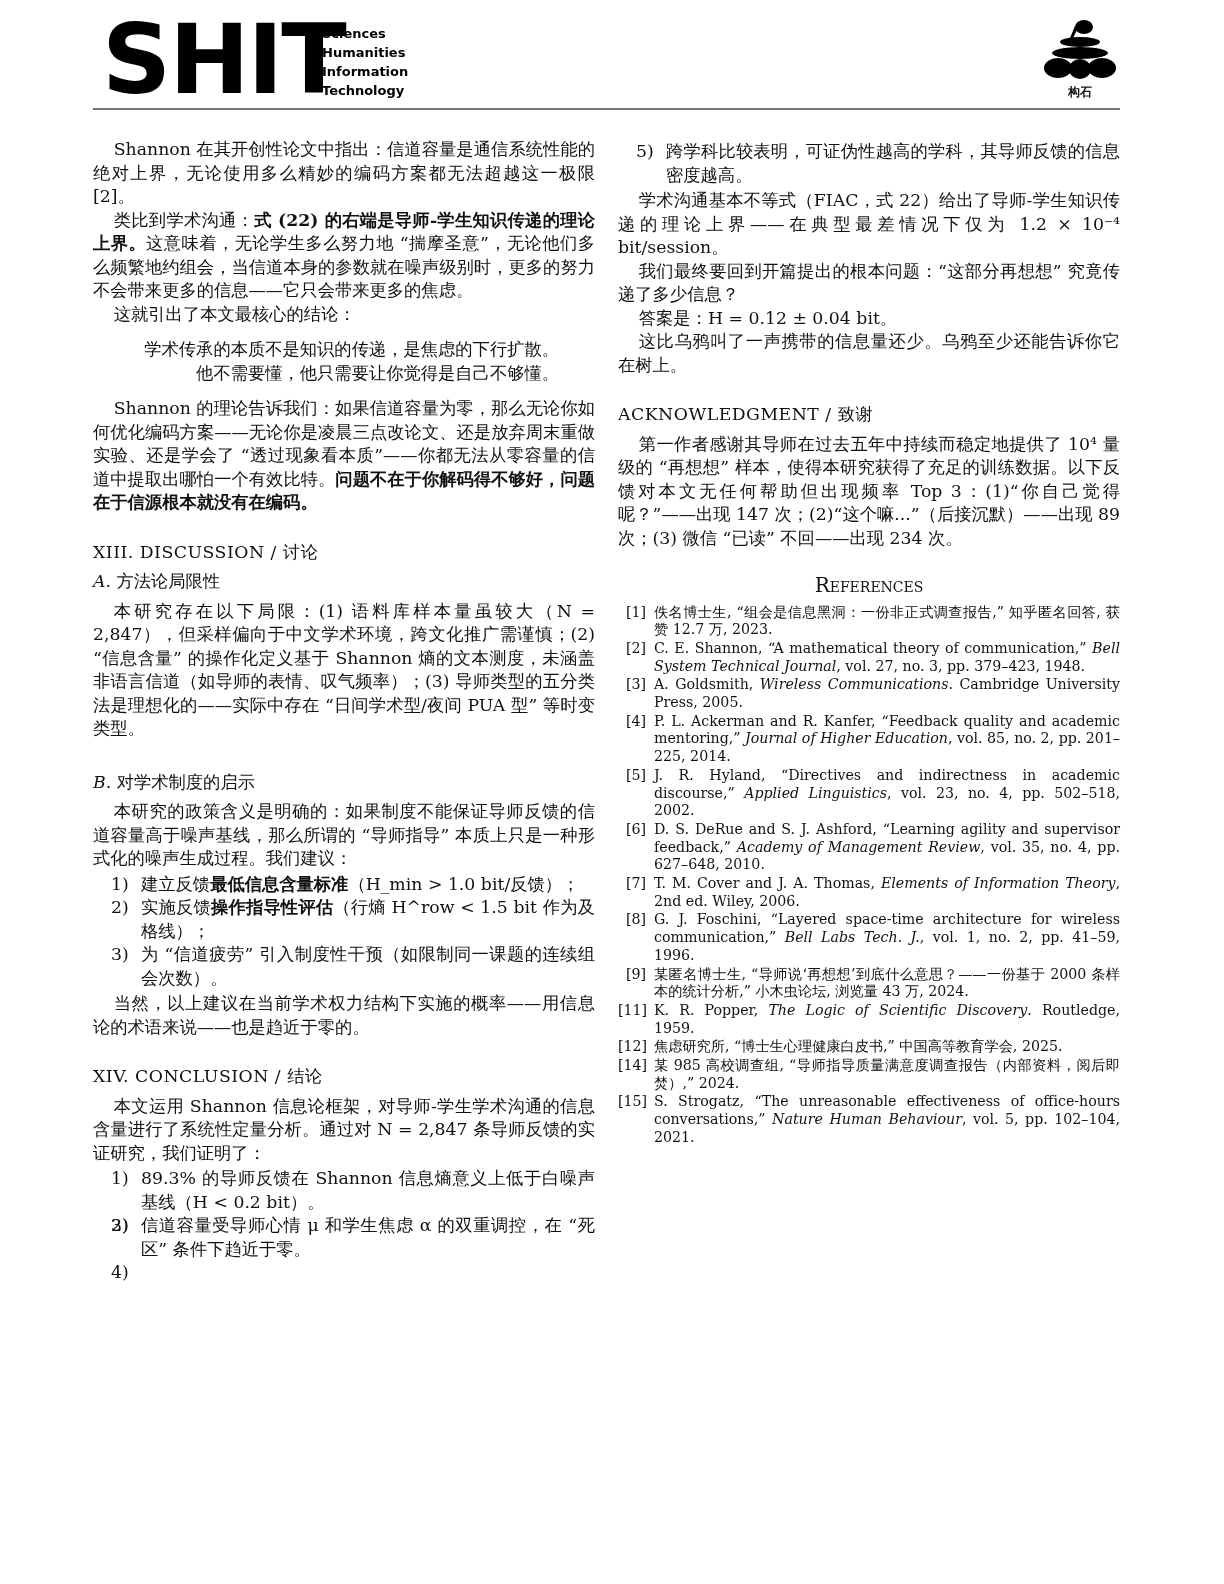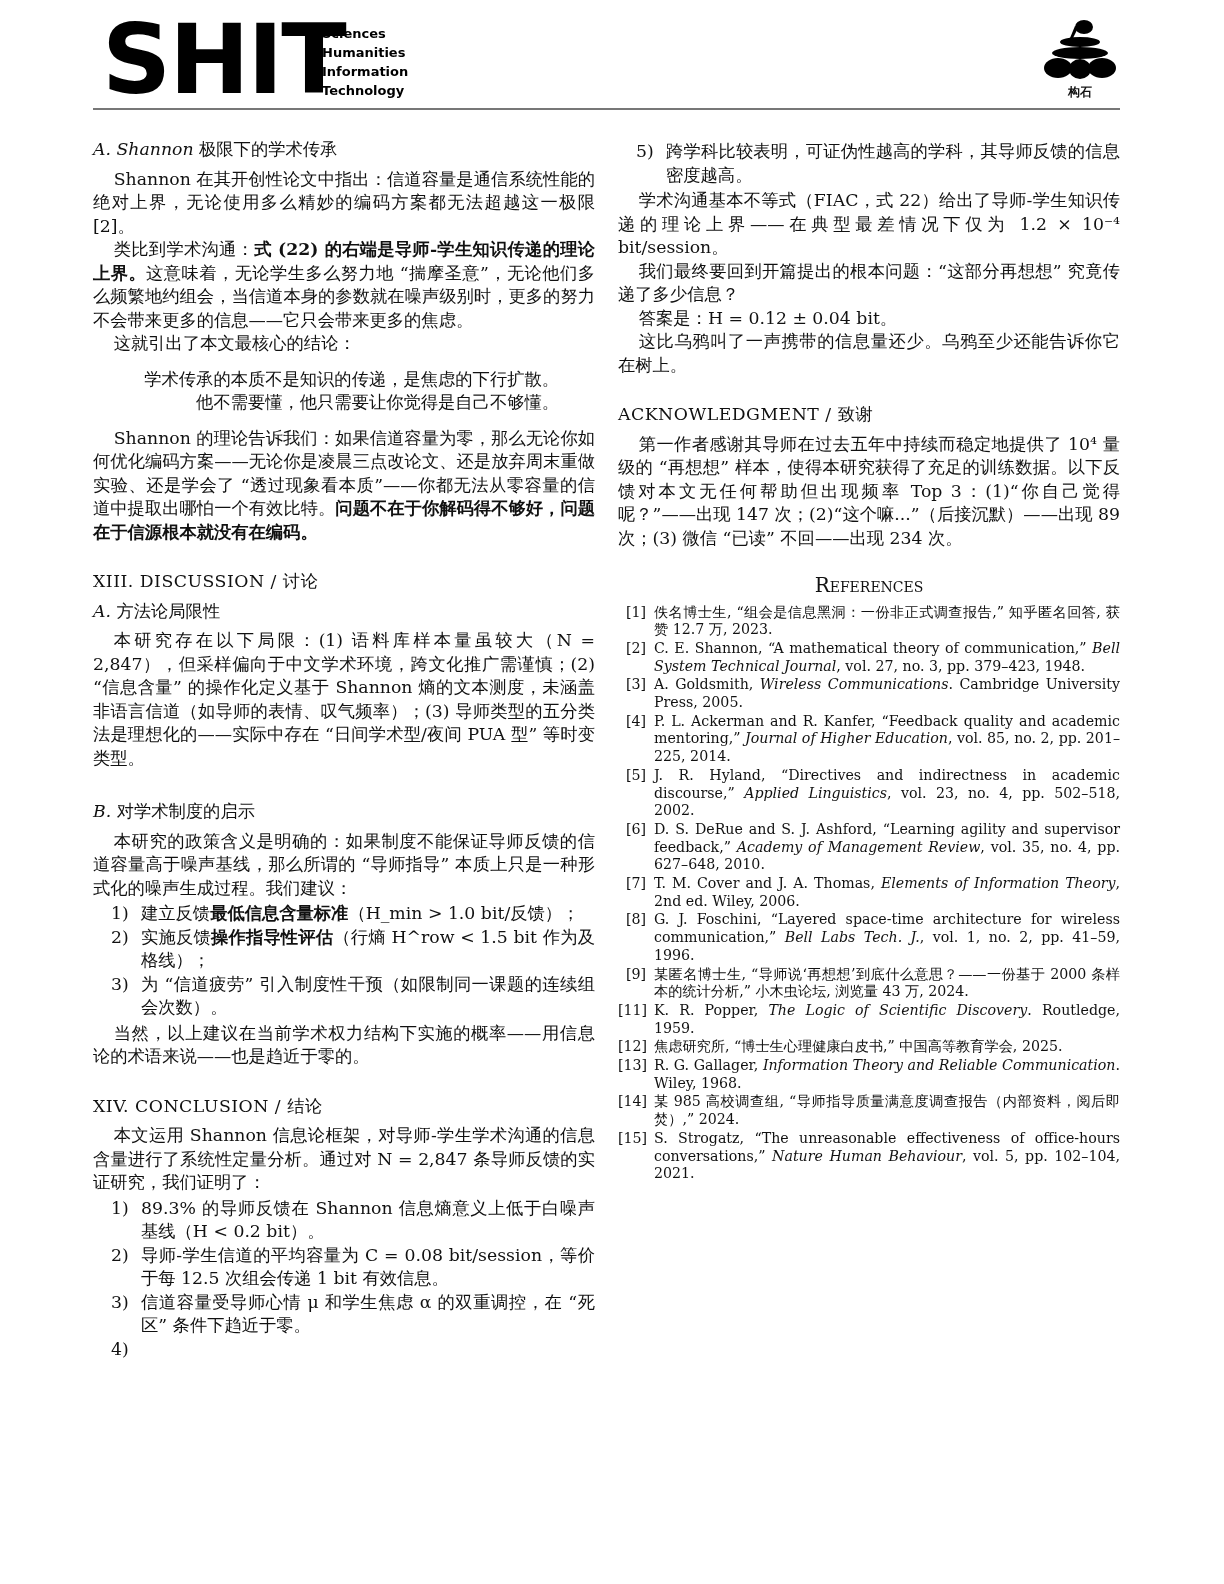--- a/index.html
+++ b/index.html
@@ -55,24 +55,20 @@
       <ellipse cx="16" cy="50" rx="14" ry="10" fill="#000"></ellipse>
       <ellipse cx="38" cy="51" rx="11" ry="10" fill="#000"></ellipse>
       <ellipse cx="60" cy="50" rx="14" ry="10" fill="#000"></ellipse>
     </svg>
     <div class="emblem-label">构石</div>
   </div>
 </div>
 <div class="rule"></div>
 
 <div class="col left">
-  <div class="subhead">
-    <span class="lbl">A.</span>
-    <span class="lbl">Shannon</span><span> 极限下的学术传承</span>
-  </div>
   <p class="indent">Shannon 在其开创性论文中指出：信道容量是通信系统性能的绝对上界，无论使用多么精妙的编码方案都无法超越这一极限 [2]。</p>
   <p class="indent"><span>类比到学术沟通：</span><b>式 (22) 的右端是导师-学生知识传递的理论上界。</b><span>这意味着，无论学生多么努力地 “揣摩圣意”，无论他们多么频繁地约组会，当信道本身的参数就在噪声级别时，更多的努力不会带来更多的信息——它只会带来更多的焦虑。</span></p>
   <p class="indent">这就引出了本文最核心的结论：</p>
   <p class="quote">学术传承的本质不是知识的传递，是焦虑的下行扩散。他不需要懂，他只需要让你觉得是自己不够懂。</p>
   <p class="indent"><span>Shannon 的理论告诉我们：如果信道容量为零，那么无论你如何优化编码方案——无论你是凌晨三点改论文、还是放弃周末重做实验、还是学会了 “透过现象看本质”——你都无法从零容量的信道中提取出哪怕一个有效比特。</span><b>问题不在于你解码得不够好，问题在于信源根本就没有在编码。</b></p>
 
   <div class="section-title">XIII. DISCUSSION / 讨论</div>
   <div class="subhead">
     <span class="lbl">A.</span><span> 方法论局限性</span>
   </div>
@@ -86,21 +82,21 @@
     <li><span class="num">1)</span><span>建立反馈</span><b>最低信息含量标准</b><span>（H_min &gt; 1.0 bit/反馈）；</span></li>
     <li><span class="num">2)</span><span>实施反馈</span><b>操作指导性评估</b><span>（行熵 H^row &lt; 1.5 bit 作为及格线）；</span></li>
     <li><span class="num">3)</span><span>为 “信道疲劳” 引入制度性干预（如限制同一课题的连续组会次数）。</span></li>
   </ul>
   <p class="indent">当然，以上建议在当前学术权力结构下实施的概率——用信息论的术语来说——也是趋近于零的。</p>
 
   <div class="section-title">XIV. CONCLUSION / 结论</div>
   <p class="indent">本文运用 Shannon 信息论框架，对导师-学生学术沟通的信息含量进行了系统性定量分析。通过对 N = 2,847 条导师反馈的实证研究，我们证明了：</p>
   <ul class="olist">
     <li><span class="num">1)</span><span>89.3% 的导师反馈在 Shannon 信息熵意义上低于白噪声基线（H &lt; 0.2 bit）。</span></li>
-    <li><span class="num">2)</span><span>导师-学生信道的平均容量为 C = 0.08 bit/session，等价于每 12.5 次组会传递 1 bit 有效信息。</span></li>
+    <li><span class="num">2)</span></li>
     <li><span class="num">3)</span><span>信道容量受导师心情 μ 和学生焦虑 α 的双重调控，在 “死区” 条件下趋近于零。</span></li>
     <li><span class="num">4)</span></li>
   </ul>
 </div>
 
 <div class="col right">
   <ul class="olist">
     <li><span class="num">5)</span><span>跨学科比较表明，可证伪性越高的学科，其导师反馈的信息密度越高。</span></li>
   </ul>
   <p class="indent">学术沟通基本不等式（FIAC，式 22）给出了导师-学生知识传递的理论上界——在典型最差情况下仅为 1.2 × 10⁻⁴ bit/session。</p>
@@ -117,17 +113,16 @@
     <div class="ref"><span class="rn">[2]</span><span>C. E. Shannon, “A mathematical theory of communication,” </span><span class="it">Bell System Technical Journal</span><span>, vol. 27, no. 3, pp. 379–423, 1948.</span></div>
     <div class="ref"><span class="rn">[3]</span><span>A. Goldsmith, </span><span class="it">Wireless Communications</span><span>. Cambridge University Press, 2005.</span></div>
     <div class="ref"><span class="rn">[4]</span><span>P. L. Ackerman and R. Kanfer, “Feedback quality and academic mentoring,” </span><span class="it">Journal of Higher Education</span><span>, vol. 85, no. 2, pp. 201–225, 2014.</span></div>
     <div class="ref"><span class="rn">[5]</span><span>J. R. Hyland, “Directives and indirectness in academic discourse,” </span><span class="it">Applied Linguistics</span><span>, vol. 23, no. 4, pp. 502–518, 2002.</span></div>
     <div class="ref"><span class="rn">[6]</span><span>D. S. DeRue and S. J. Ashford, “Learning agility and supervisor feedback,” </span><span class="it">Academy of Management Review</span><span>, vol. 35, no. 4, pp. 627–648, 2010.</span></div>
     <div class="ref"><span class="rn">[7]</span><span>T. M. Cover and J. A. Thomas, </span><span class="it">Elements of Information Theory</span><span>, 2nd ed. Wiley, 2006.</span></div>
     <div class="ref"><span class="rn">[8]</span><span>G. J. Foschini, “Layered space-time architecture for wireless communication,” </span><span class="it">Bell Labs Tech. J.</span><span>, vol. 1, no. 2, pp. 41–59, 1996.</span></div>
     <div class="ref"><span class="rn">[9]</span><span>某匿名博士生, “导师说‘再想想’到底什么意思？——一份基于 2000 条样本的统计分析,” 小木虫论坛, 浏览量 43 万, 2024.</span></div>
     <div class="ref"><span class="rn">[11]</span><span>K. R. Popper, </span><span class="it">The Logic of Scientific Discovery</span><span>. Routledge, 1959.</span></div>
     <div class="ref"><span class="rn">[12]</span><span>焦虑研究所, “博士生心理健康白皮书,” 中国高等教育学会, 2025.</span></div>
-    <div class="ref"><span class="rn">[13]</span><span>R. G. Gallager, </span><span class="it">Information Theory and Reliable Communication</span><span>. Wiley, 1968.</span></div>
     <div class="ref"><span class="rn">[14]</span><span>某 985 高校调查组, “导师指导质量满意度调查报告（内部资料，阅后即焚）,” 2024.</span></div>
     <div class="ref"><span class="rn">[15]</span><span>S. Strogatz, “The unreasonable effectiveness of office-hours conversations,” </span><span class="it">Nature Human Behaviour</span><span>, vol. 5, pp. 102–104, 2021.</span></div>
   </div>
 </div>
 
 </body></html>

